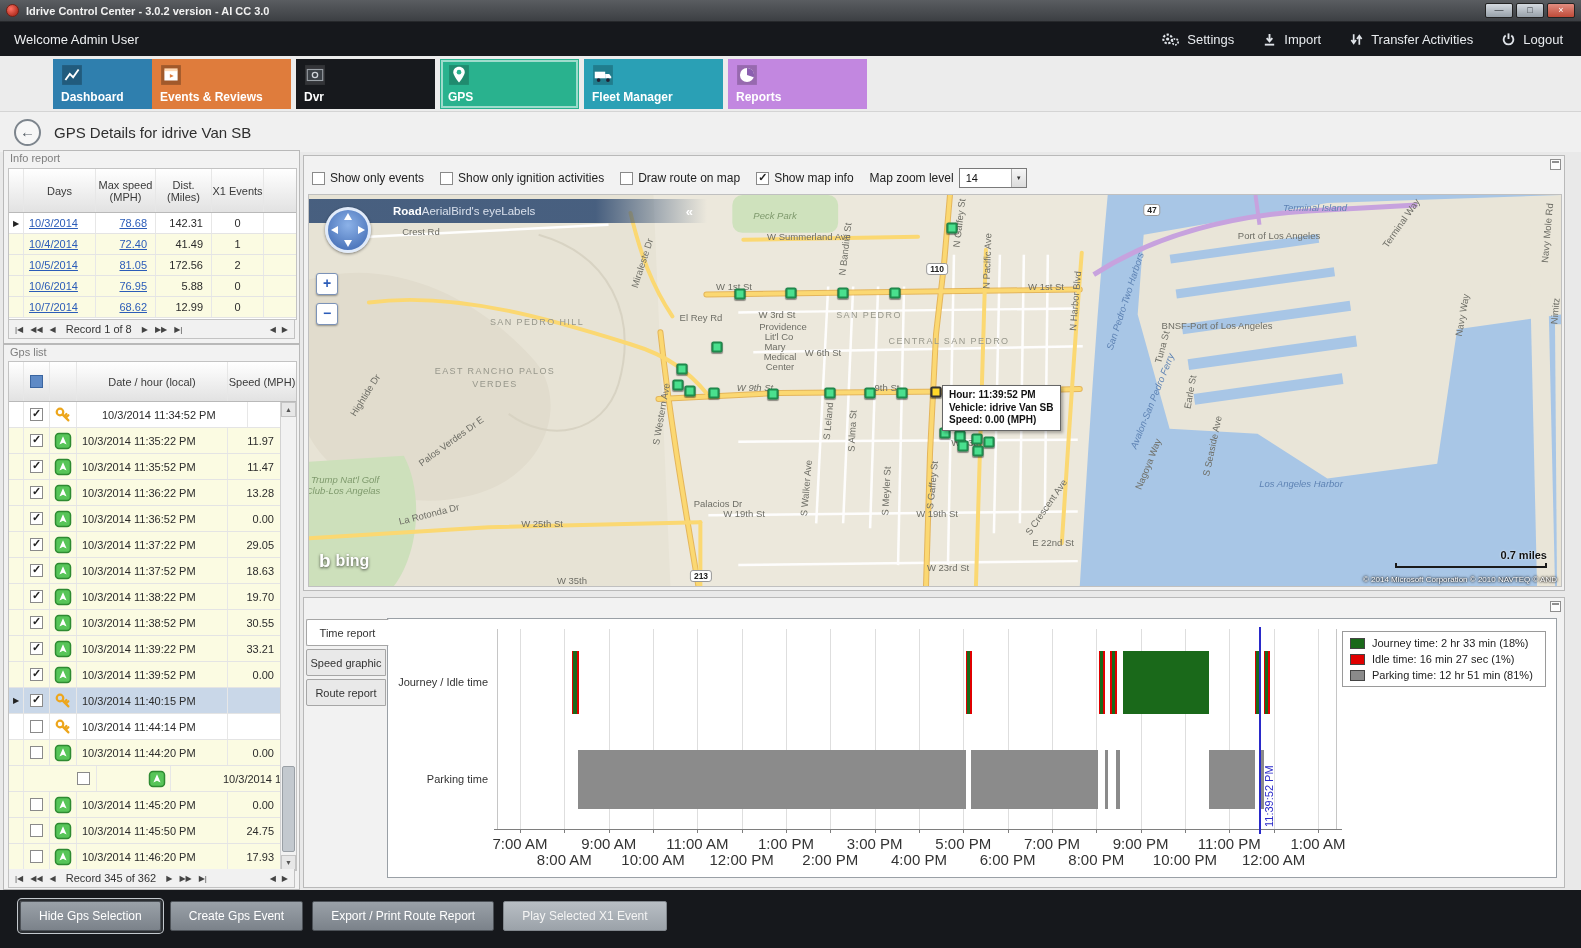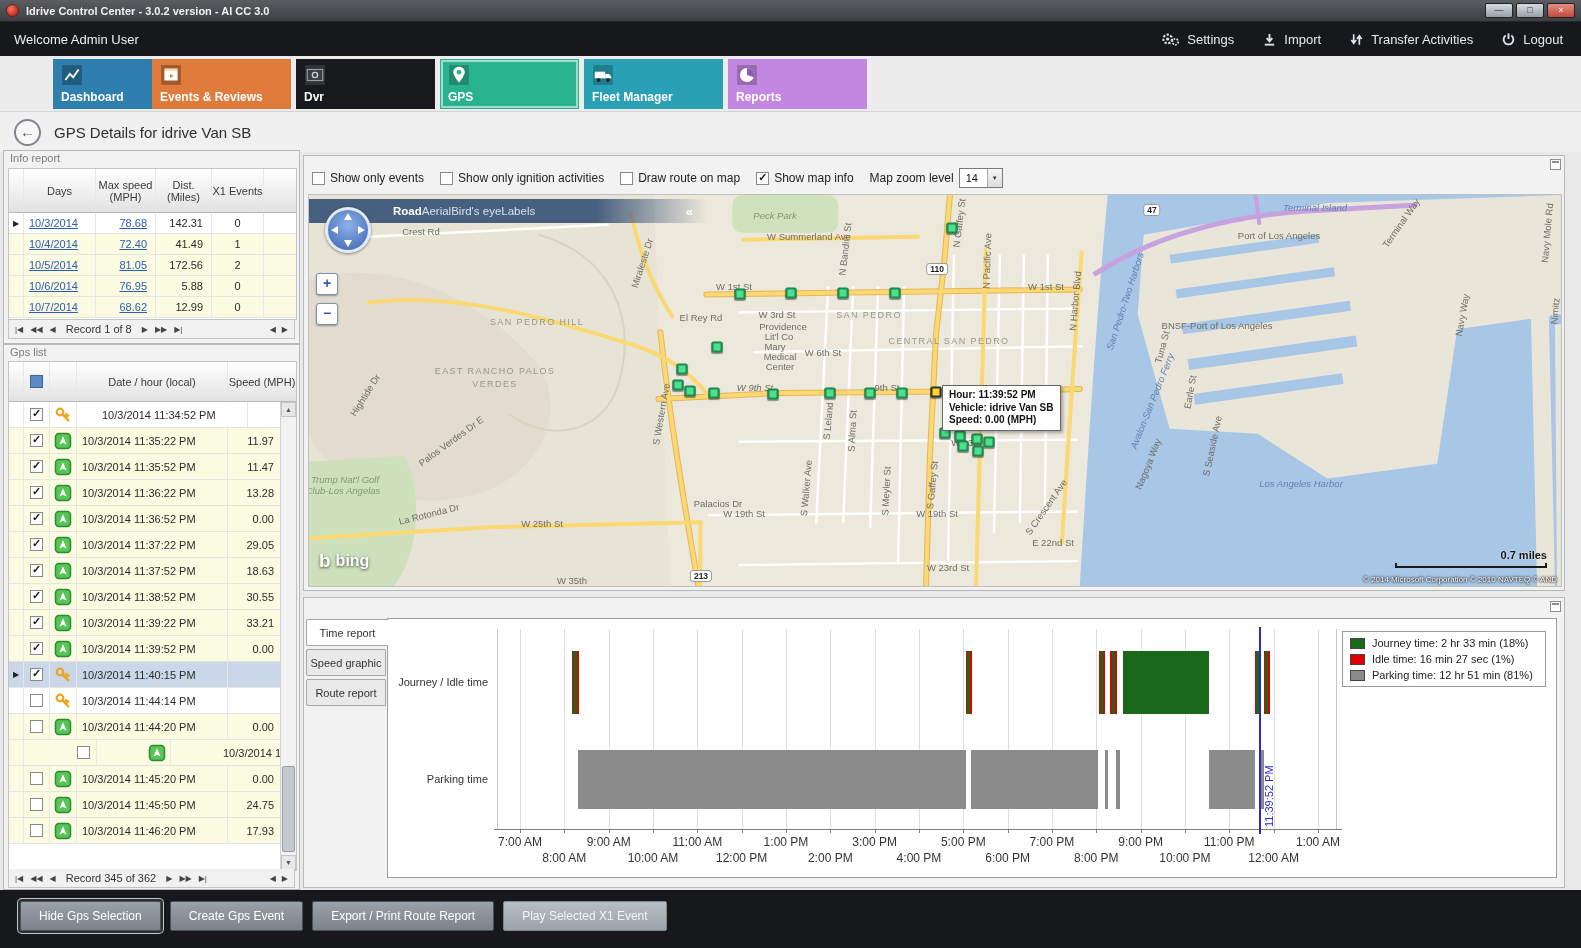--- a/index.html
+++ b/index.html
@@ -51,21 +51,21 @@
 .pagbar .nav{font-size:8px;color:#444}
 .pagbar .lbl{color:#333;font-size:11px;margin:0 3px}
 .pagbar .right{margin-left:auto;display:flex;gap:6px}
 
 .vscroll{position:absolute;right:0;top:40px;bottom:0;width:16px;background:#f2f2f2;border-left:1px solid #d2d2d2}
 .vscroll .btn{position:absolute;left:0;width:15px;height:15px;background:#e7e7e7;border:1px solid #c4c4c4;color:#555;font-size:7px;text-align:center;line-height:13px}
 .vscroll .thumb{position:absolute;left:1px;width:13px;height:86px;background:#c3c9cf;border:1px solid #9aa0a6;border-radius:2px}
 
 .mapopts{position:absolute;left:8px;top:11px;height:22px;display:flex;align-items:center;gap:16px;font-size:12px;color:#222}
 .optitem{display:flex;align-items:center;gap:5px}
-.zoomsel{border:1px solid #7a7a7a;background:#fff;width:44px;height:20px;display:flex;align-items:center;padding:0 0 0 6px;font-size:11px;color:#111}
+.zoomsel{border:1px solid #7a7a7a;background:#fff;width:68px;height:20px;display:flex;align-items:center;padding:0 0 0 6px;font-size:11px;color:#111}
 .zoomsel .dd{margin-left:auto;font-size:6px;color:#333;background:linear-gradient(#f6f6f6,#dcdcdc);border-left:1px solid #aaa;height:100%;width:15px;display:flex;align-items:center;justify-content:center}
 
 .mapvp{position:absolute;left:4px;top:38px;width:1254px;height:393px;overflow:hidden;background:#ece8dc;border:1px solid #c0c0c0}
 .mapvp svg.base{position:absolute;left:0;top:0;width:100%;height:100%}
 .mlabel{position:absolute;font-size:9.5px;color:#6e6e66;white-space:nowrap;transform:translate(-50%,-50%);z-index:3}
 .mlabel.city{font-size:9px;color:#97978b;text-transform:uppercase;letter-spacing:1.4px}
 .mlabel.area{color:#7f9a6d;font-style:italic}
 .mlabel.water{color:#5e83b4;font-style:italic}
 .marker{position:absolute;width:11px;height:11px;background:#4ae08e;border:2px solid #1f8a4c;border-radius:2px;box-shadow:0 1px 1px rgba(0,0,0,.4);transform:translate(-50%,-50%);z-index:5}
 .marker.selected{background:#ffd829;border-color:#333;z-index:6}
@@ -88,21 +88,21 @@
 .mapcopy{position:absolute;right:4px;bottom:2px;font-size:8px;color:#fff;text-shadow:0 0 2px #000,0 0 3px #000;z-index:9}
 
 .vtabs{position:absolute;left:2px;top:21px;width:84px}
 .vtab{height:27px;width:80px;border:1px solid #a6a6a6;background:#e9e9e9;font-size:11px;color:#333;display:flex;align-items:center;justify-content:center;margin-bottom:3px;border-radius:2px 0 0 2px}
 .vtab.active{background:#fff;width:83px;position:relative;z-index:4;border-right-color:#fff}
 .chartbox{position:absolute;left:83px;top:20px;width:1170px;height:260px;background:#fff;border:1px solid #9aa0a6;overflow:hidden}
 .gridline{position:absolute;width:1px;background:#dedede}
 .gridline.edge{background:#c6c6c6}
 .axisline{position:absolute;height:1px;background:#7e7e7e}
 .tick{position:absolute;width:1px;height:4px;background:#7e7e7e}
-.ticklabel{position:absolute;transform:translateX(-50%);font-size:12px;color:#333;white-space:nowrap}
+.ticklabel{position:absolute;transform:translateX(-50%);font-size:15px;color:#333;white-space:nowrap}
 .seg{position:absolute}
 .rowlabel{position:absolute;left:0;width:100px;text-align:right;font-size:11px;color:#333;white-space:nowrap}
 .cursorline{position:absolute;top:8px;height:207px;width:2px;background:#2a2ac9;z-index:5}
 .cursorlabel{position:absolute;font-size:11px;color:#2a2ac9;transform:rotate(-90deg);transform-origin:0 0;white-space:nowrap;z-index:5}
 .legend{position:absolute;left:954px;top:12px;width:204px;background:#fff;border:1px solid #9a9a9a;padding:5px 7px;display:flex;flex-direction:column;gap:4px;z-index:6}
 .lrow{display:flex;align-items:center;gap:7px}
 .sw{width:15px;height:11px;border:1px solid #444;flex:none}
 .ltx{font-size:11px;color:#222;white-space:nowrap}
 
 .actionbar{position:absolute;left:0;top:890px;width:1581px;height:58px;background:#16181c;display:flex;align-items:flex-start;padding:11px 0 0 20px;gap:9px}
@@ -413,20 +413,34 @@
           <span class="cb checked"></span>
         </div>
         <div class="td" style="width: 27px; flex: 0 0 auto;">
           <svg class="rowicon" viewBox="0 0 18 18">
             <rect x="1.5" y="1.5" width="15" height="15" rx="3.5" fill="#57c558" stroke="#2e8a31" stroke-width="1.5"></rect>
             <path d="M9 4.2 L12.6 12.6 L9 10.8 L5.4 12.6 Z" fill="#fff"></path>
           </svg>
         </div>
         <div class="td left" style="width: 151px; flex: 0 0 auto;">10/3/2014 11:37:52 PM</div>
         <div class="td right" style="flex: 1 1 0%; border-right: none; padding-right: 22px;">18.63</div>
+      </div>
+      <div class="tr yellow" style="height: 26px;">
+        <div class="gutter"></div>
+        <div class="td" style="width: 26px; flex: 0 0 auto;">
+          <span class="cb checked"></span>
+        </div>
+        <div class="td" style="width: 27px; flex: 0 0 auto;">
+          <svg class="rowicon" viewBox="0 0 18 18">
+            <rect x="1.5" y="1.5" width="15" height="15" rx="3.5" fill="#57c558" stroke="#2e8a31" stroke-width="1.5"></rect>
+            <path d="M9 4.2 L12.6 12.6 L9 10.8 L5.4 12.6 Z" fill="#fff"></path>
+          </svg>
+        </div>
+        <div class="td left" style="width: 151px; flex: 0 0 auto;">10/3/2014 11:38:22 PM</div>
+        <div class="td right" style="flex: 1 1 0%; border-right: none; padding-right: 22px;">19.70</div>
       </div>
       <div class="tr yellow" style="height: 26px;">
         <div class="gutter"></div>
         <div class="td" style="width: 26px; flex: 0 0 auto;">
           <span class="cb checked"></span>
         </div>
         <div class="td" style="width: 27px; flex: 0 0 auto;">
           <svg class="rowicon" viewBox="0 0 18 18">
             <rect x="1.5" y="1.5" width="15" height="15" rx="3.5" fill="#57c558" stroke="#2e8a31" stroke-width="1.5"></rect>
             <path d="M9 4.2 L12.6 12.6 L9 10.8 L5.4 12.6 Z" fill="#fff"></path>

